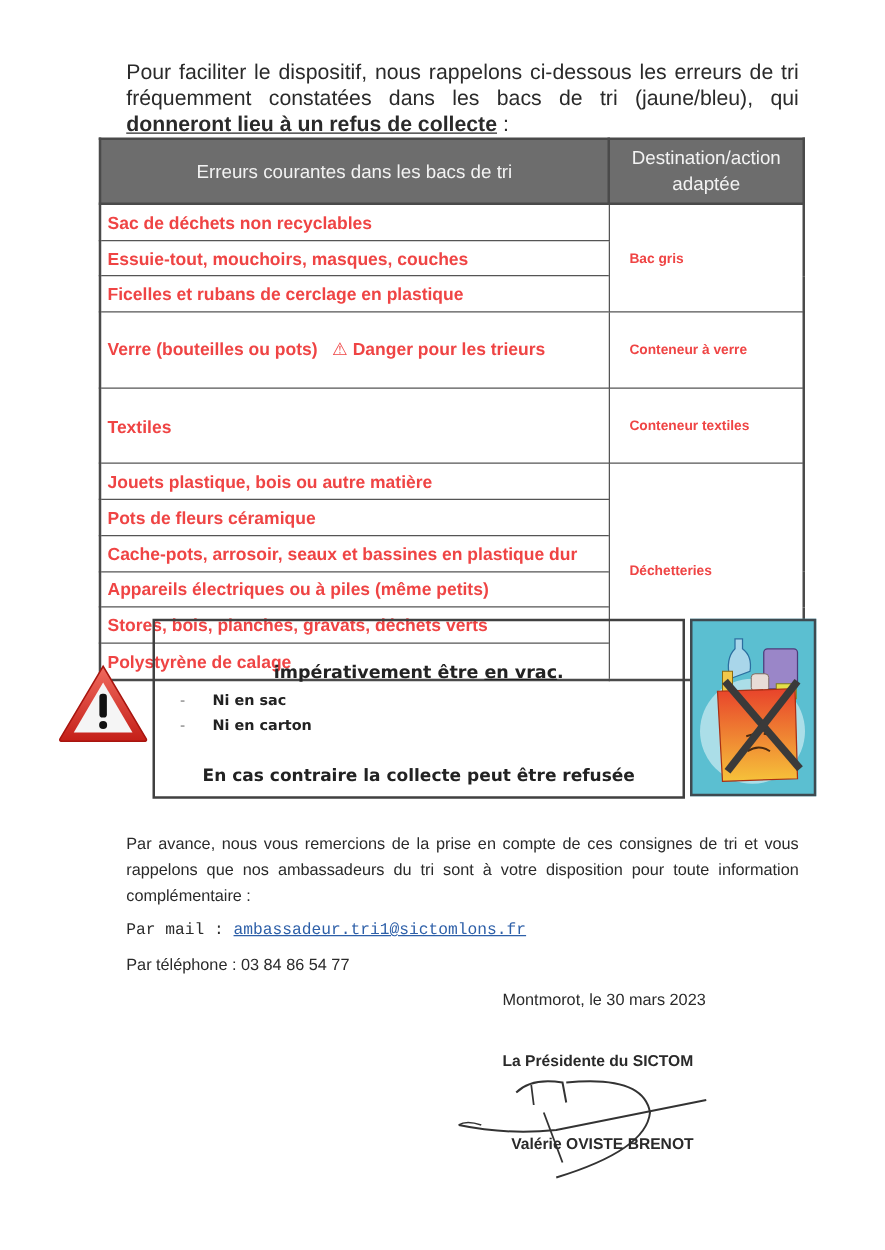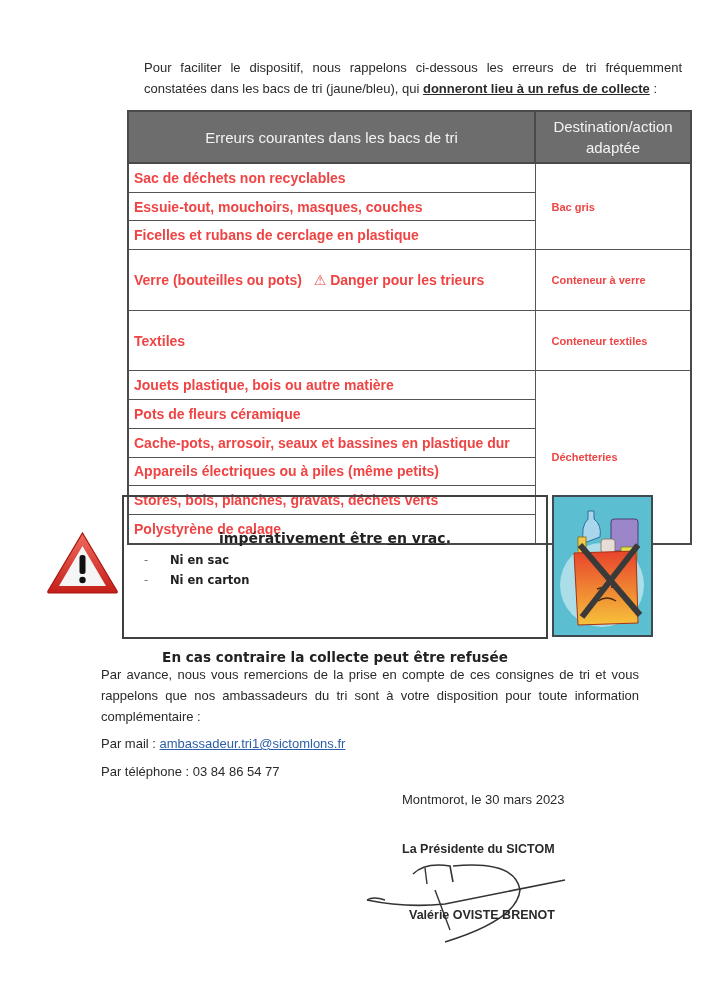--- a/index.html
+++ b/index.html
@@ -1,48 +1,48 @@
 <!DOCTYPE html>
 <html><head>
 <meta charset="utf-8">
 <style>
   html, body { margin:0; padding:0; background:#ffffff; }
   body { width:708px; height:1000px; position:relative; overflow:hidden;
          font-family:"Liberation Sans", "DejaVu Sans", sans-serif; color:#2a2a2a; }
-  .intro { position:absolute; left:101px; top:57px; width:538px; font-size:13px; line-height:21px;
-           text-align:justify; text-align-last:left;margin-left:43px; }
+  .intro { position:absolute; left:101px; top:47px; width:538px; font-size:17px; line-height:21px;
+           text-align:justify; text-align-last:left; }
   .intro .strong { font-weight:bold; text-decoration:underline; }
 
   table.errors { position:absolute; left:79px; top:110px; width:565px; border-collapse:collapse;
                  font-size:14px; }
   table.errors th { background:#6d6d6d; color:#f3f3f3; font-weight:normal; font-size:15px;
                     height:50px; line-height:21px; border:2px solid #4a4a4a; padding:0 4px; }
   table.errors th.col1 { width:397px; }
   table.errors td { border:1px solid #555; height:27.7px; padding:0 0 0 5px; font-weight:bold;
                     color:#ef4444; white-space:nowrap; }
   table.errors td.dest { text-align:left; font-size:11px; padding:16px; }
-  table.errors { border:2px solid #4a4a4a;margin-left:48px; }
+  table.errors { border:2px solid #4a4a4a; }
 
   .warn-tri { position:absolute; left:45px; top:530px; width:75px; height:65px; }
   .notice { position:absolute; left:122px; top:495px; width:422px; height:140px;
             border:2px solid #404040; font-family:"DejaVu Sans", sans-serif; font-weight:bold;
             color:#222; }
   .notice .l1 { position:absolute; top:10px; left:0; width:100%; text-align:center; font-size:14px; }
   .notice .l2 { position:absolute; top:33px; left:0; width:100%; text-align:center; font-size:14px; }
   .notice .l2 u { text-decoration:underline; }
   .notice .bul { position:absolute; left:20px; font-size:11.5px; }
   .notice .bul .dash { font-weight:normal; color:#777; display:inline-block; width:26px; }
-  .notice .l6 { position:absolute; top:116px; left:0; width:100%; text-align:center; font-size:13.6px;margin-top:36px; }
+  .notice .l6 { position:absolute; top:116px; left:0; width:100%; text-align:center; font-size:13.6px; }
 
   .pic { position:absolute; left:552px; top:495px; width:101px; height:142px; border:2px solid #3e4a50;
          background:#5bbfd1; overflow:hidden; box-sizing:border-box; }
 
   .para { position:absolute; left:101px; top:664px; width:538px; font-size:13px; line-height:21px;
           text-align:justify; }
-  .mail { position:absolute; left:101px; top:736px; font-size:13px; }
+  .mail { position:absolute; left:101px; top:736px; font-size:13px;font-family:Liberation Mono, monospace; }
   .mail a { color:#2d5fa8; text-decoration:underline; }
   .phone { position:absolute; left:101px; top:764px; font-size:13px; }
   .date { position:absolute; left:402px; top:792px; font-size:13px; }
   .sig-title { position:absolute; left:402px; top:842px; font-size:12.5px; font-weight:bold; }
   .sig-name { position:absolute; left:409px; top:908px; font-size:12.5px; font-weight:bold; }
   .sig-scrawl { position:absolute; left:365px; top:860px; width:205px; height:85px; }
 </style>
 </head>
 <body>
 

